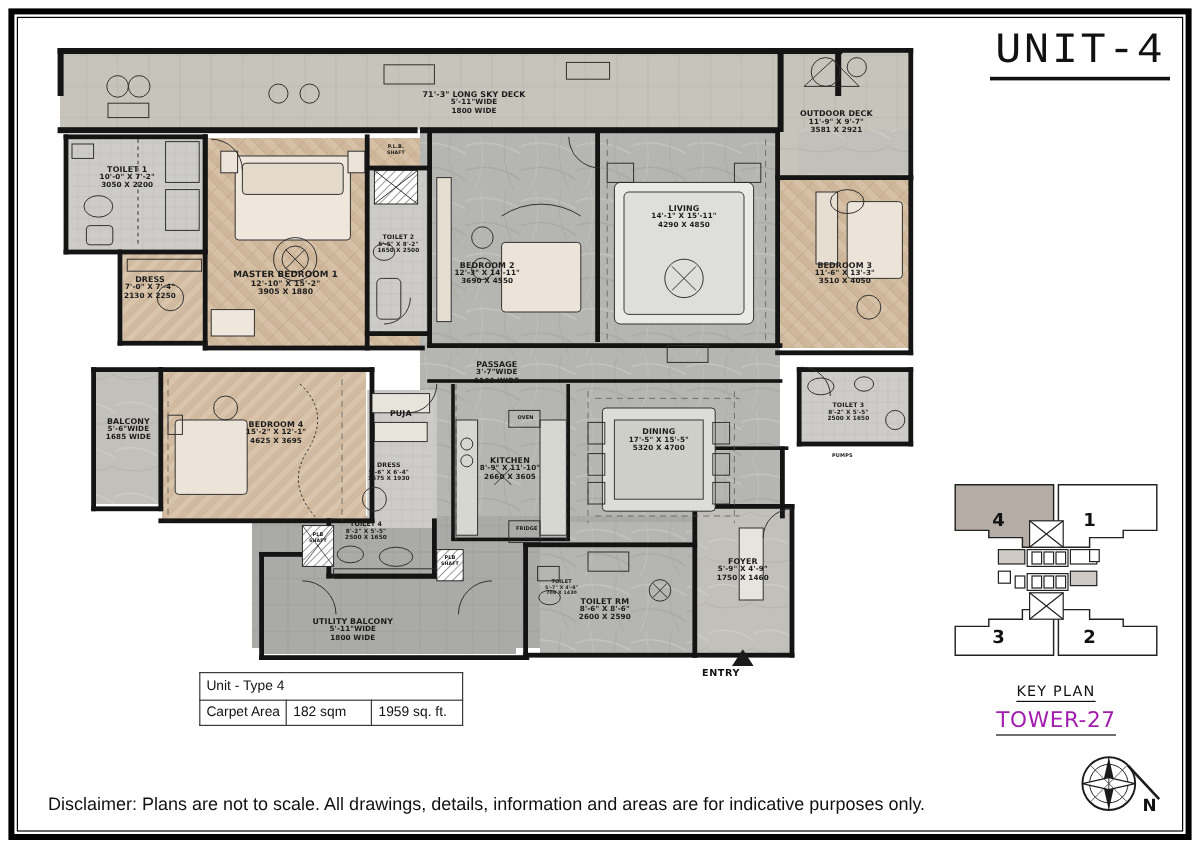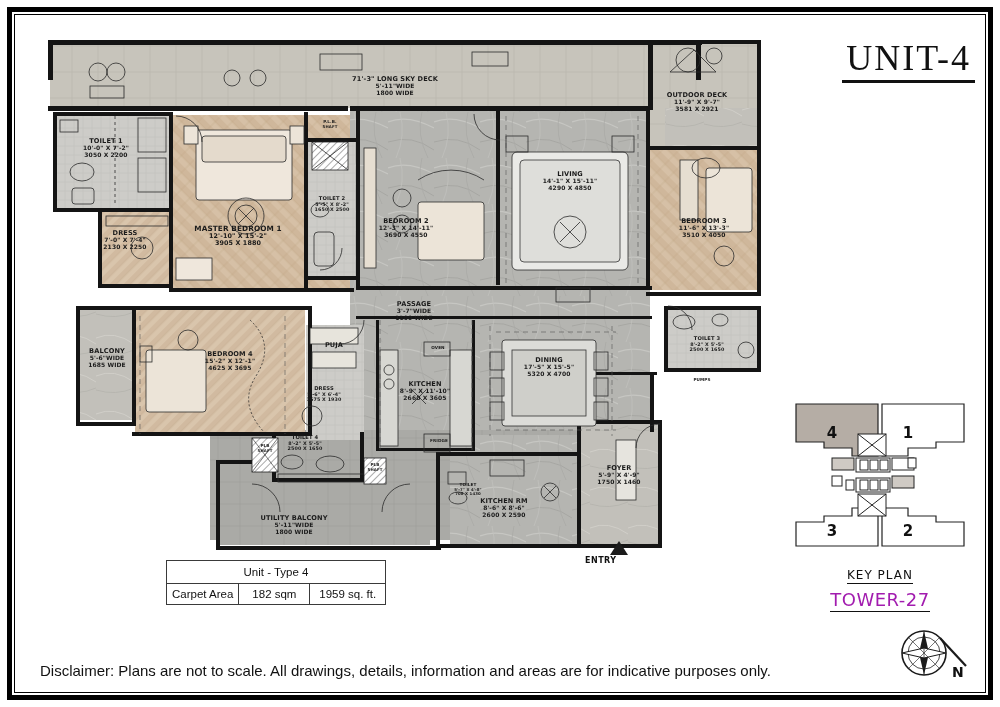--- a/index.html
+++ b/index.html
@@ -21,23 +21,23 @@
     border: 5px solid #000;
     background: #fff;
   }
   .frame-inner {
     position: absolute; left: 14px; top: 14px;
     width: 972px; height: 679px;
     border: 1px solid #000;
   }
   
   .unit-title {
-    position: absolute; right: 25px; top: 40px;
+    position: absolute; right: 25px; top: 24px;
     font-size: 36px; letter-spacing: 2px;
-    font-family: Liberation Serif, serif;
+    font-family: Liberation Mono, monospace;
     font-weight: 400; color: #111;
     border-bottom: 3px solid #111;
     padding: 0 4px 2px 4px;
     line-height: 1.05;
   }
   
   #plan {
     position: absolute; left: 20px; top: 20px;
     width: 760px; height: 560px;
   }
@@ -71,21 +71,20 @@
     width: 220px;
     border: 1px solid #3a3a3a;
     border-collapse: collapse;
     background: #fff;
   }
   .area-table td {
     border: 1px solid #3a3a3a;
     font-size: 11.5px;
     font-family: "Liberation Sans", sans-serif;
     color: #111;
-    text-align: center;
     padding: 4px 5px;
     white-space: nowrap;
   }
   .area-table .hdr { padding: 5px; }
   .area-table .c1 { width: 72px; }
   .area-table .c2 { width: 72px; }
   .area-table .c3 { width: 76px; }
 
   
   .disclaimer {
@@ -531,21 +530,21 @@
     <div class="lbl tiny" style="left:340px;top:443px;width:30px;">
       <div class="l1">PLB</div>
       <div class="l2">SHAFT</div>
     </div>
     <div class="lbl tiny" style="left:424px;top:463px;width:48px;">
       <div class="l1">TOILET</div>
       <div class="l2">5'-7" X 4'-8"</div>
       <div class="l3">708 X 1430</div>
     </div>
     <div class="lbl" style="left:436px;top:478px;width:96px;">
-      <div class="l1">KITCHEN RM</div>
+      <div class="l1">TOILET RM</div>
       <div class="l2">8'-6" X 8'-6"</div>
       <div class="l3">2600 X 2590</div>
     </div>
     <div class="lbl" style="left:556px;top:445px;width:86px;">
       <div class="l1">FOYER</div>
       <div class="l2">5'-9" X 4'-9"</div>
       <div class="l3">1750 X 1460</div>
     </div>
     <div class="lbl" style="left:214px;top:495px;width:120px;">
       <div class="l1">UTILITY BALCONY</div>

